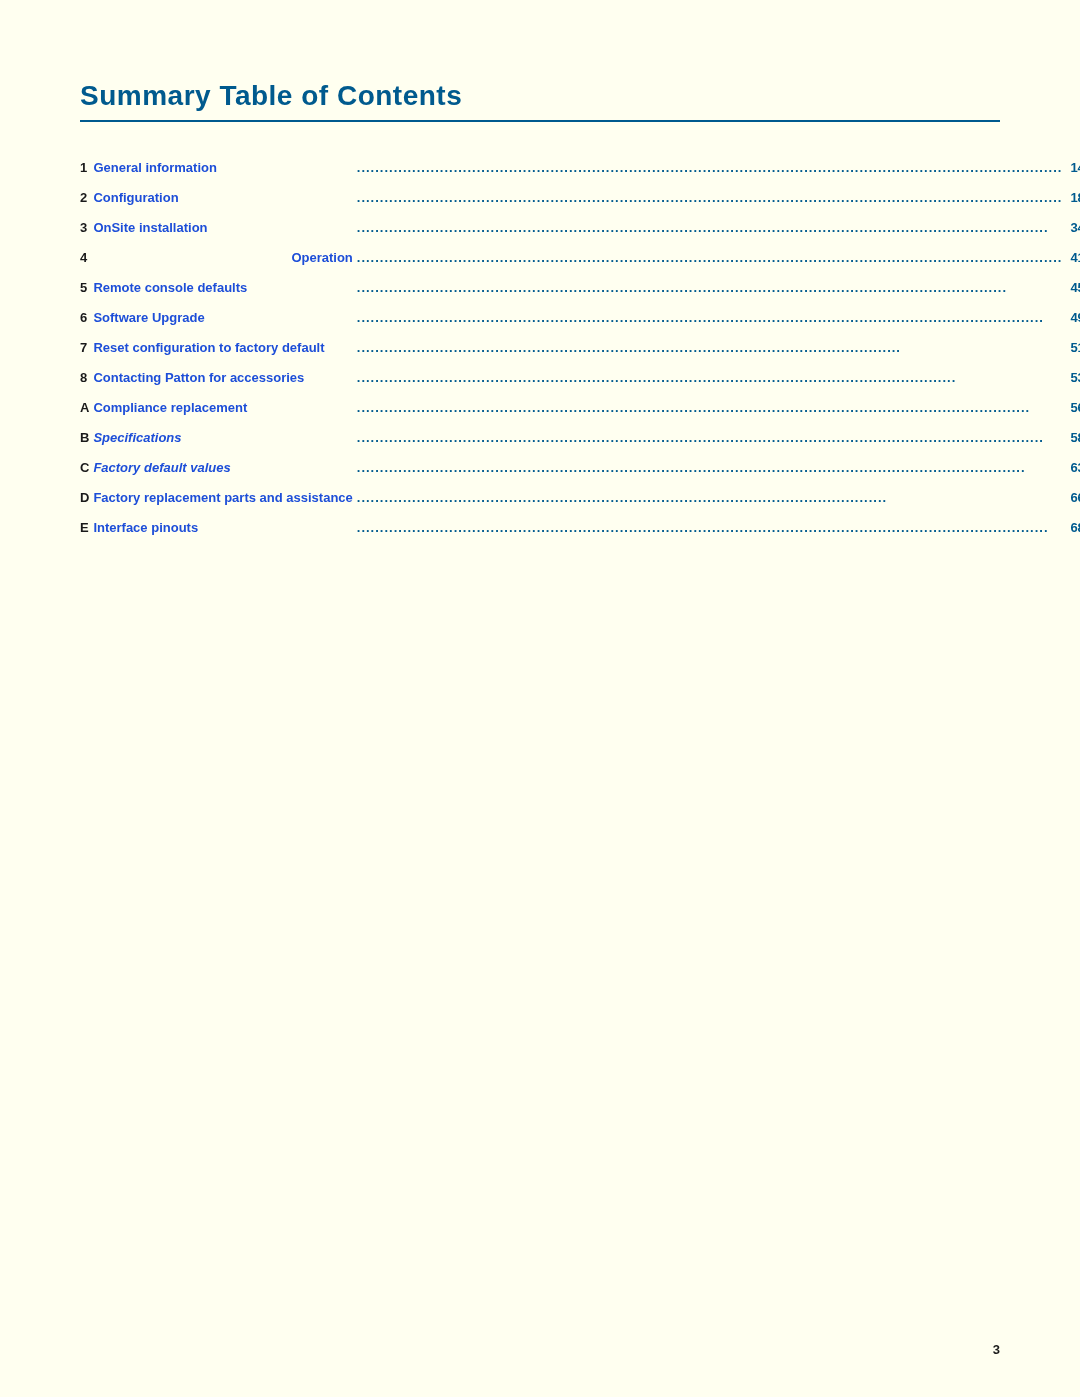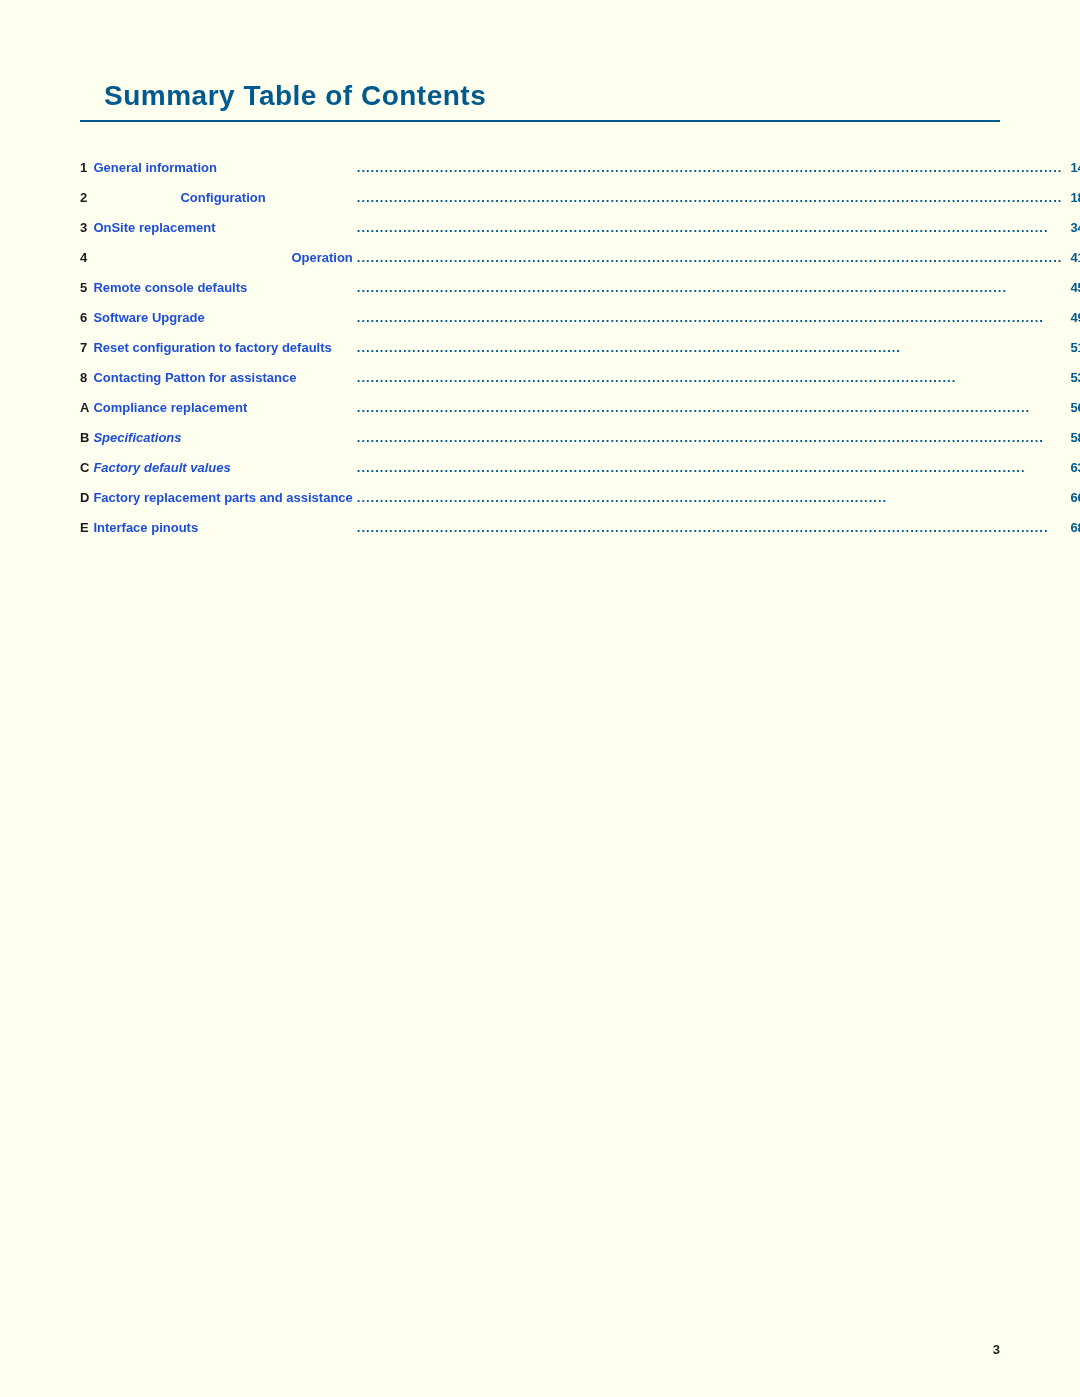--- a/index.html
+++ b/index.html
@@ -20,21 +20,20 @@
       padding: 80px 80px 60px 80px;
     }
 
     .page-title {
       color: #005a8e;
       font-size: 28px;
       font-weight: 900;
       font-family: Arial, sans-serif;
       letter-spacing: 0.5px;
       margin-bottom: 8px;
-      margin-left: 24px;
     }
 
     .title-underline {
       border: none;
       border-top: 2px solid #005a8e;
       margin-bottom: 30px;
     }
 
     .toc-table {
       width: 100%;
@@ -111,29 +110,29 @@
     <tr>
           <td class="toc-num">1</td>
           <td style="white-space: nowrap;"><a class="toc-link" href="#">General information</a></td>
           <td class="toc-dots" style="width: 100%;">
             <span class="toc-dots-inner">.........................................................................................................................................................</span>
           </td>
           <td class="toc-page">14</td>
         </tr>
         <tr>
           <td class="toc-num">2</td>
-          <td style="white-space: nowrap; text-align: center;"><a class="toc-link" href="#">Configuration</a></td>
+          <td style="white-space: nowrap;"><a class="toc-link" href="#">Configuration</a></td>
           <td class="toc-dots" style="width: 100%;">
             <span class="toc-dots-inner">.........................................................................................................................................................</span>
           </td>
           <td class="toc-page">18</td>
         </tr>
         <tr>
           <td class="toc-num">3</td>
-          <td style="white-space: nowrap;"><a class="toc-link" href="#">OnSite replacement</a></td>
+          <td style="white-space: nowrap;"><a class="toc-link" href="#">OnSite installation</a></td>
           <td class="toc-dots" style="width: 100%;">
             <span class="toc-dots-inner">......................................................................................................................................................</span>
           </td>
           <td class="toc-page">34</td>
         </tr>
         <tr>
           <td class="toc-num">4</td>
           <td style="white-space: nowrap; text-align: right;"><a class="toc-link" href="#">Operation</a></td>
           <td class="toc-dots" style="width: 100%;">
             <span class="toc-dots-inner">.........................................................................................................................................................</span>
@@ -151,29 +150,29 @@
         <tr>
           <td class="toc-num">6</td>
           <td style="white-space: nowrap;"><a class="toc-link" href="#">Software Upgrade</a></td>
           <td class="toc-dots" style="width: 100%;">
             <span class="toc-dots-inner">.....................................................................................................................................................</span>
           </td>
           <td class="toc-page">49</td>
         </tr>
         <tr>
           <td class="toc-num">7</td>
-          <td style="white-space: nowrap;"><a class="toc-link" href="#">Reset configuration to factory defaults</a></td>
+          <td style="white-space: nowrap;"><a class="toc-link" href="#">Reset configuration to factory default</a></td>
           <td class="toc-dots" style="width: 100%;">
             <span class="toc-dots-inner">......................................................................................................................</span>
           </td>
           <td class="toc-page">51</td>
         </tr>
         <tr>
           <td class="toc-num">8</td>
-          <td style="white-space: nowrap;"><a class="toc-link" href="#">Contacting Patton for assistance</a></td>
+          <td style="white-space: nowrap;"><a class="toc-link" href="#">Contacting Patton for accessories</a></td>
           <td class="toc-dots" style="width: 100%;">
             <span class="toc-dots-inner">..................................................................................................................................</span>
           </td>
           <td class="toc-page">53</td>
         </tr>
         <tr>
           <td class="toc-num">A</td>
           <td style="white-space: nowrap;"><a class="toc-link" href="#">Compliance replacement</a></td>
           <td class="toc-dots" style="width: 100%;">
             <span class="toc-dots-inner">..................................................................................................................................................</span>

